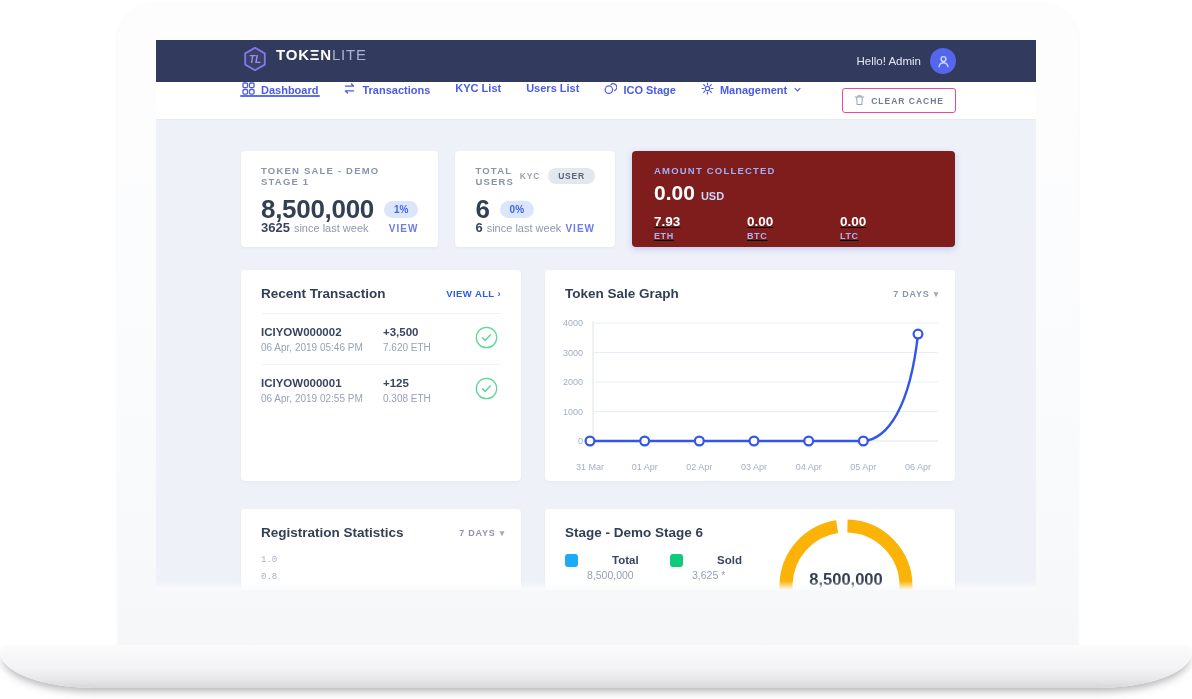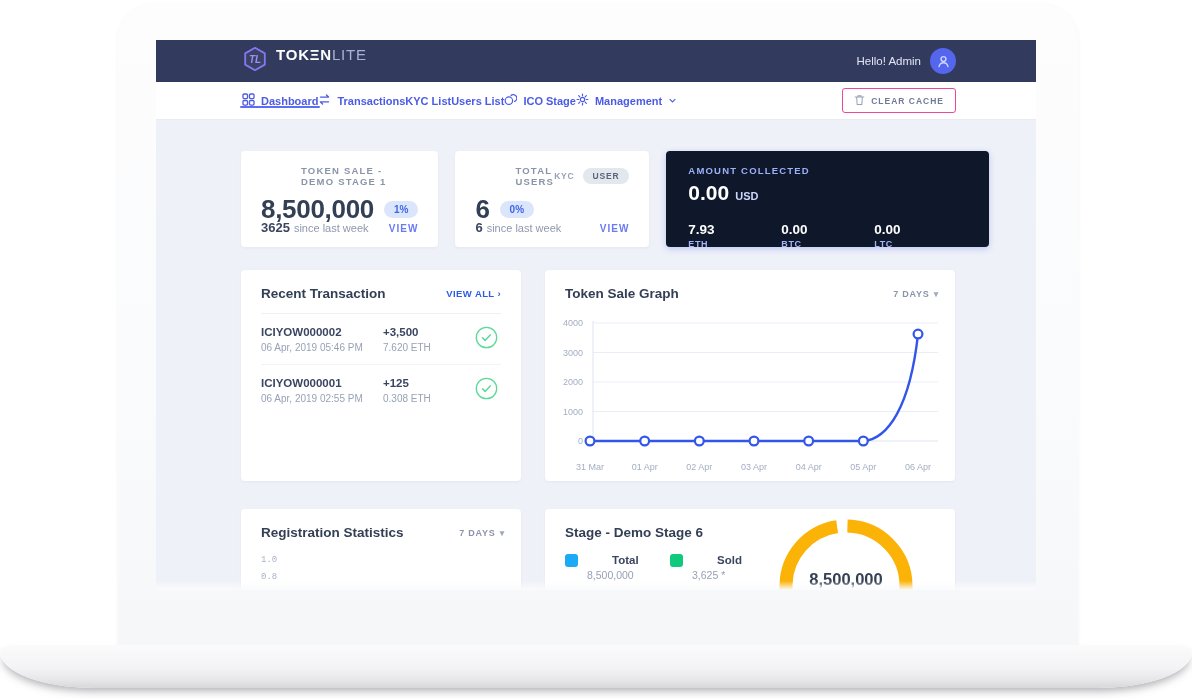--- a/index.html
+++ b/index.html
@@ -28,41 +28,41 @@
   .brand-word { font-size:15px; font-weight:bold; color:#ffffff; letter-spacing:.8px; }
   .brand-word .lite { color:#aab3cf; font-weight:normal; }
   .greeting { display:flex; align-items:center; gap:9px; }
   .greeting-text { font-size:11.5px; color:#e2e7f3; }
   .avatar { width:26px; height:26px; border-radius:50%; background:#5566ee;
     display:flex; align-items:center; justify-content:center; }
 
   
   .navbar { height:38px; background:#ffffff; border-bottom:1px solid #e7ebf2; }
   .navbar-inner { height:100%; margin:0 80px 0 86px; display:flex; align-items:stretch; }
-  .nav-list { display:flex; align-items:center; }
+  .nav-list { display:flex; align-items:flex-start; gap:25px; }
   .nav-item { display:flex; align-items:center; gap:6px; font-size:11px; font-weight:bold;
     color:#4b5be4; cursor:pointer; position:relative; }
   .nav-item.active::after { content:""; position:absolute; left:-2px; right:-2px; bottom:0;
     height:2px; background:#5d6ef0; border-radius:2px; }
   .nav-item svg { flex:0 0 auto; }
   .clear-cache { margin-left:auto; align-self:center; height:25px; padding:0 11px;
     background:#fff; border:1px solid #ec4899; border-radius:3px; display:flex; align-items:center;
     gap:6px; font-size:8.5px; font-weight:bold; letter-spacing:1px; color:#6f7a94; cursor:pointer; }
 
   
   .content { padding:31px 81px 0 85px; }
   .row { display:grid; gap:17px; }
   .row1 { grid-template-columns:1fr 1fr 1fr; margin-bottom:23px; }
   .row2 { grid-template-columns:280px 1fr; gap:24px; margin-bottom:28px; }
   .row3 { grid-template-columns:280px 1fr; gap:24px; }
   .card { background:#ffffff; border-radius:4px; box-shadow:0 1px 3px rgba(25,40,70,.05); }
 
   
   .stat-card { height:96px; padding:14px 20px 0; position:relative; }
-  .stat-title-row { display:flex; justify-content:space-between; align-items:center;margin-left:40px; }
+  .stat-title-row { display:flex; justify-content:space-between; align-items:center; }
   .stat-title { font-size:9.5px; font-weight:bold; letter-spacing:1.2px; color:#8a94a9; }
   .toggle-group { display:flex; align-items:center; gap:8px; }
   .toggle-plain { font-size:8.5px; font-weight:bold; letter-spacing:.8px; color:#98a2b6; cursor:pointer; }
   .toggle-pill { font-size:8.5px; font-weight:bold; letter-spacing:.8px; color:#5a6579;
     background:#e3e7ee; border-radius:9px; padding:3px 10px; cursor:pointer; }
   .stat-value-row { margin-top:7px; display:flex; align-items:center; gap:10px; }
   .stat-value { font-size:26px; font-weight:bold; color:#333f54; letter-spacing:-.3px; }
   .badge { font-size:10px; font-weight:bold; color:#3e66e8; background:#dbe5fb;
     border-radius:10px; padding:3px 10px; }
   .stat-foot { position:absolute; left:20px; right:20px; bottom:12px;
@@ -71,21 +71,21 @@
   .delta b { font-size:13px; color:#3a4560; margin-right:4px; }
   .view-link { font-size:10px; font-weight:bold; letter-spacing:1px; color:#6b7bf2; cursor:pointer; }
 
   
   .amount-card { height:96px; padding:14px 22px 0; border-radius:4px;
     box-shadow:0 2px 6px rgba(55,80,220,.25); position:relative; }
   .amount-title { font-size:9.5px; font-weight:bold; letter-spacing:1.2px; color:#9db0f8; }
   .amount-value-row { margin-top:5px; display:flex; align-items:baseline; gap:6px; }
   .amount-value { font-size:21px; font-weight:bold; color:#ffffff; }
   .amount-currency { font-size:11px; font-weight:bold; color:#ccd6fb; }
-  .amount-breakdown { margin-top:17px; display:flex; }
+  .amount-breakdown { margin-top:9px; display:flex;text-decoration:underline; }
   .amount-col { width:93px; }
   .amount-col .v { font-size:13.5px; font-weight:bold; color:#ffffff; }
   .amount-col .l { font-size:9px; font-weight:bold; letter-spacing:.6px; color:#a5b4f6; margin-top:2px; }
 
   
   .card-head { display:flex; justify-content:space-between; align-items:center; padding:16px 16px 12px 20px; }
   .card-title { font-size:13.5px; font-weight:bold; color:#333f54; }
   .range-select { font-size:9px; font-weight:bold; letter-spacing:.8px; color:#8b95aa;
     display:flex; align-items:center; gap:4px; cursor:pointer; }
   .caret { font-size:9px; color:#a0aabd; }
@@ -233,21 +233,21 @@
         <div class="stat-value-row">
           <span class="stat-value">6</span>
           <span class="badge">0%</span>
         </div>
         <div class="stat-foot">
           <span class="delta"><b>6</b><span>since last week</span></span>
           <span class="view-link">VIEW</span>
         </div>
       </div>
 
-      <div class="amount-card" id="amount-card" style="background: #0f172a;">
+      <div class="amount-card" id="amount-card" style="background: #7f1d1d;">
         <div class="amount-title">AMOUNT COLLECTED</div>
         <div class="amount-value-row">
           <span class="amount-value">0.00</span>
           <span class="amount-currency">USD</span>
         </div>
         <div class="amount-breakdown">
           <div class="amount-col">
             <div class="v">7.93</div>
             <div class="l">ETH</div>
           </div>

